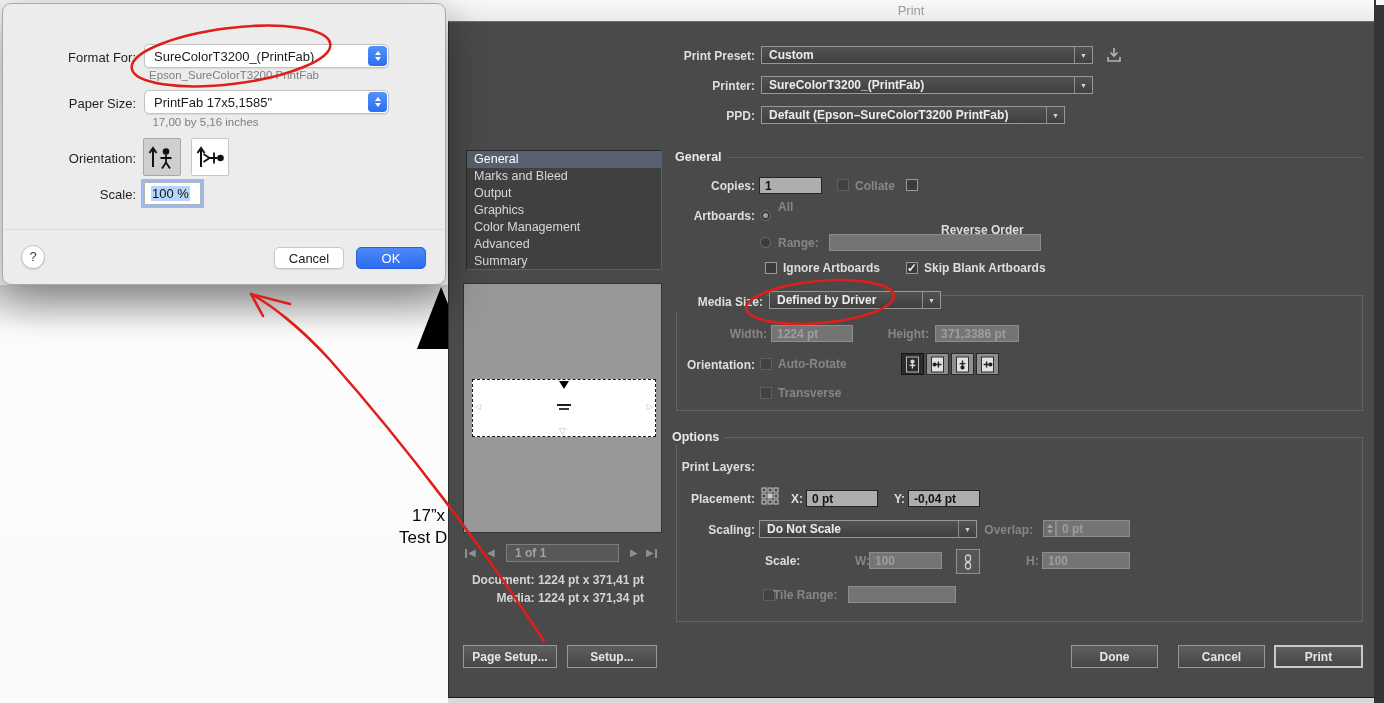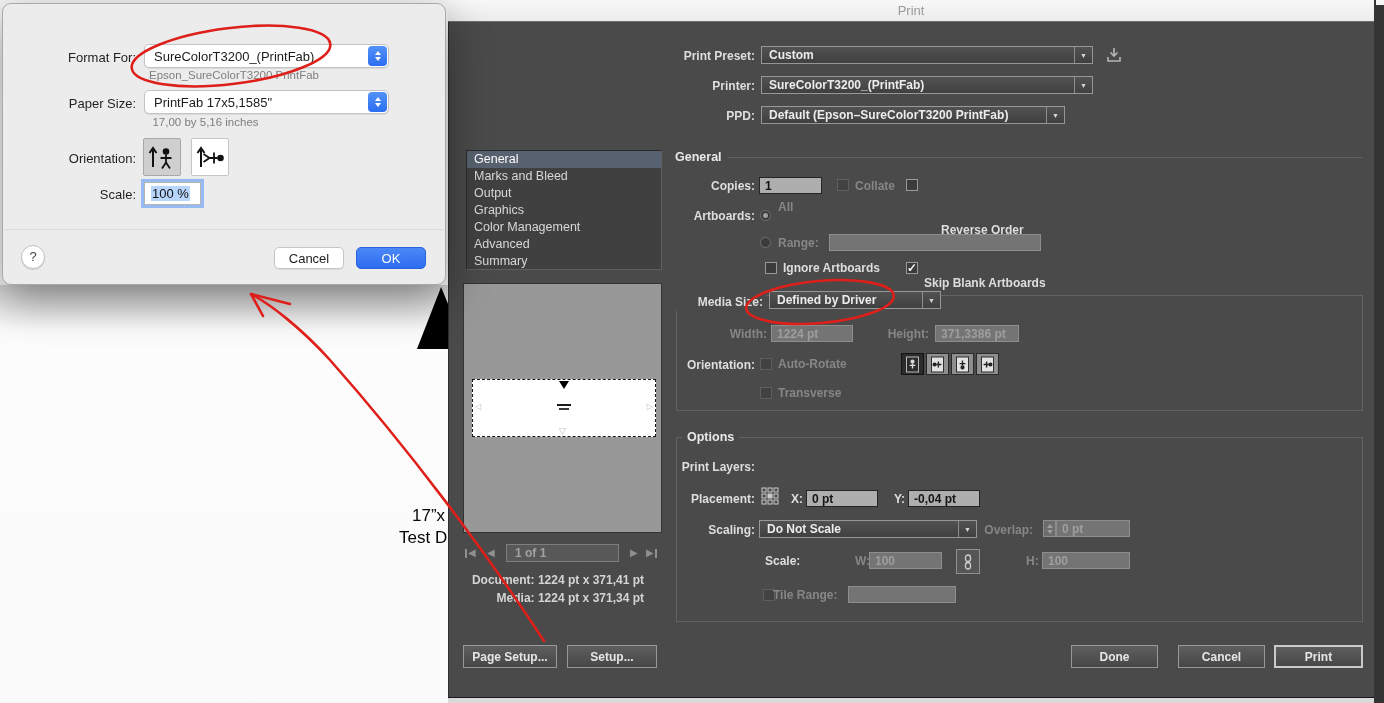--- a/index.html
+++ b/index.html
@@ -178,21 +178,21 @@
     <span class="radio sel" style="left:311px;top:188px;"></span>
     <div class="lab dim left" style="left:329px;top:178px;">All</div>
 
     <span class="radio" style="left:311px;top:215px;"></span>
     <div class="lab dim left" style="left:329px;top:214px;">Range:</div>
     <div class="fld dis" style="left:380px;top:212px;width:212px;"></div>
 
     <span class="cb" style="left:316px;top:240px;"></span>
     <div class="lab left" style="left:334px;top:239px;">Ignore Artboards</div>
     <span class="cb checked" style="left:457px;top:240px;"></span>
-    <div class="lab left" style="left:475px;top:254px;">Skip Blank Artboards</div>
+    <div class="lab left" style="left:475px;top:239px;">Skip Blank Artboards</div>
 
     <div class="fs" style="left:227px;top:273px;width:687px;height:116px;"></div>
     <div class="lab mask" style="left:180px;top:271px;width:137px;padding:2px 3px 2px 0;">Media Size:</div>
     <div class="dd" style="left:320px;top:269px;width:172px;">
       <span class="dlbl">Defined by Driver</span>
       <span class="darr"></span>
     </div>
 
     <div class="lab dim" style="left:200px;top:305px;width:118px;">Width:</div>
     <div class="fld dis" style="left:322px;top:303px;width:82px;">1224 pt</div>
@@ -237,21 +237,21 @@
             <circle cx="7.5" cy="5.6" r="1.4" fill="#222"></circle>
             <path d="M7.5 7.4 v5 M4.6 9.4 h5.8"></path>
           </g>
         </svg>
     </div>
 
     <span class="cb dis" style="left:311px;top:365px;"></span>
     <div class="lab dim left" style="left:329px;top:364px;">Transverse</div>
 
     <div class="fs" style="left:227px;top:415px;width:687px;height:185px;"></div>
-    <div class="sec-hd mask" style="left:233px;top:408px;padding:0 5px;">Options</div>
+    <div class="sec-hd mask" style="left:218px;top:408px;padding:0 5px;">Options</div>
 
     <div class="lab" style="left:150px;top:438px;width:156px;">Print Layers:</div>
 
     <div class="lab" style="left:150px;top:470px;width:156px;">Placement:</div>
     <div class="abs" style="left:312px;top:465px;width:18px;height:18px;">
       <svg width="18" height="18" viewBox="0 0 18 18" fill="none" stroke="#c9c9c9">
         <rect x="1" y="1" width="4" height="4"></rect>
           <rect x="7" y="1" width="4" height="4"></rect>
           <rect x="13" y="1" width="4" height="4"></rect>
         <rect x="1" y="7" width="4" height="4"></rect>

